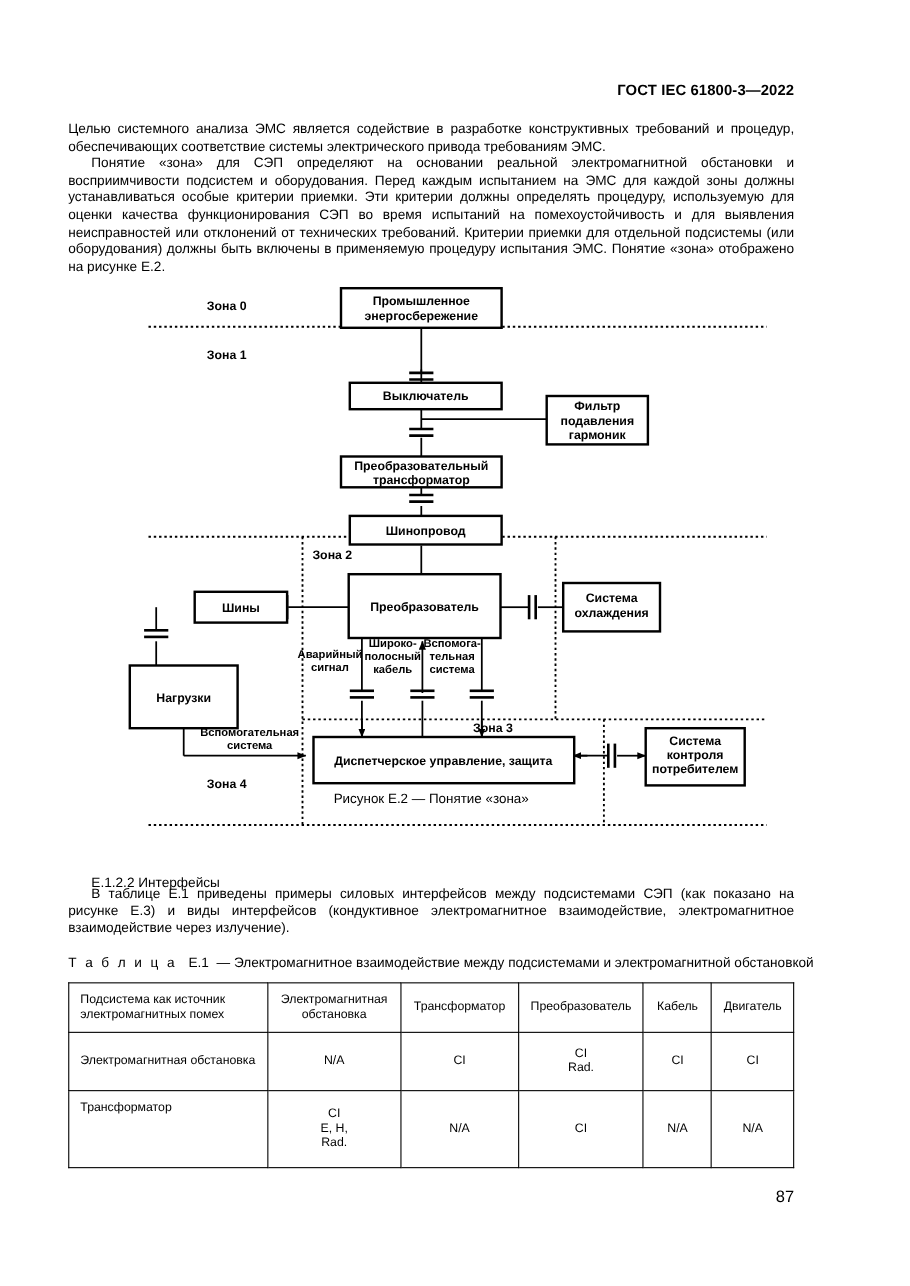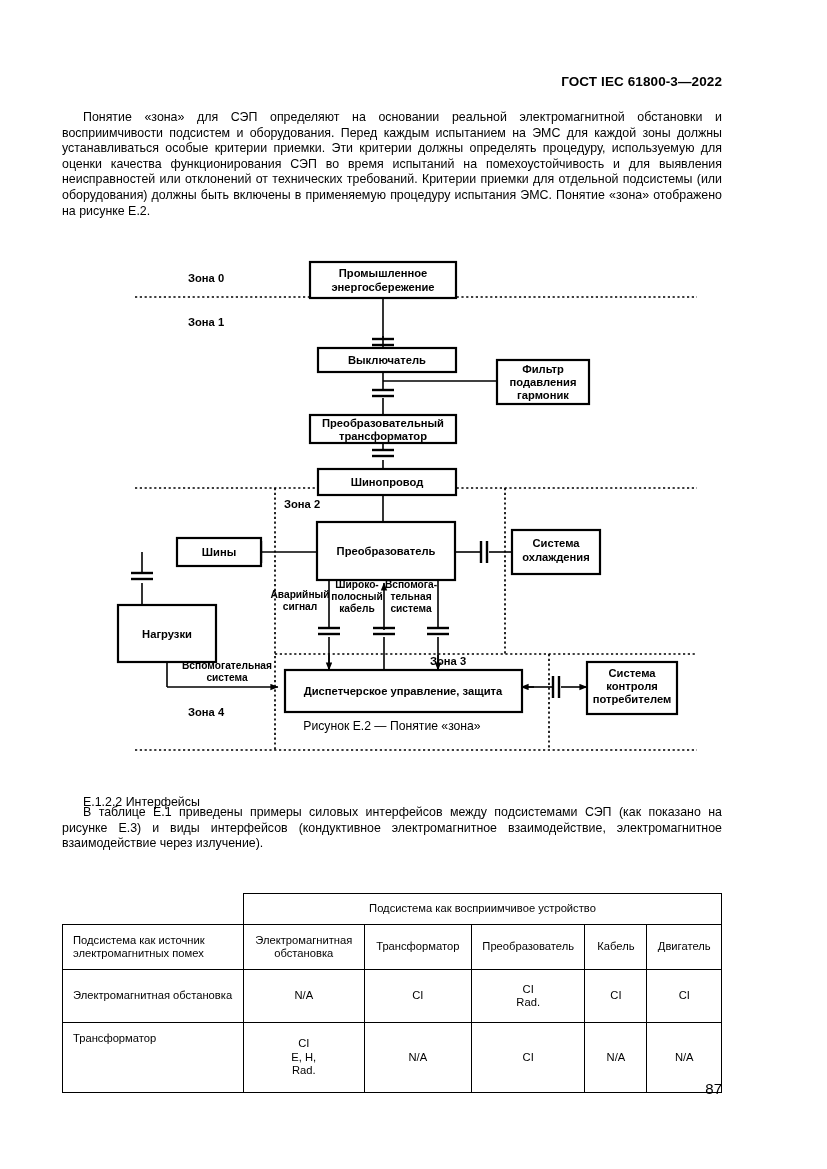--- a/index.html
+++ b/index.html
@@ -80,20 +80,21 @@
   .tbl tr.drow2 td{height:56px;}
 </style>
 </head>
 <body>
 
 <div class="page">
 
   <div class="doc-header">ГОСТ IEC 61800-3—2022</div>
 
   <div class="body-text" id="para-block-1">
+    <p>Целью системного анализа ЭМС является содействие в разработке конструктивных требований и процедур, обеспечивающих соответствие системы электрического привода требованиям ЭМС.</p>
     <p class="indent">Понятие «зона» для СЭП определяют на основании реальной электромагнитной обстановки и восприимчивости подсистем и оборудования. Перед каждым испытанием на ЭМС для каждой зоны должны устанавливаться особые критерии приемки. Эти критерии должны определять процедуру, используемую для оценки качества функционирования СЭП во время испытаний на помехоустойчивость и для выявления неисправностей или отклонений от технических требований. Критерии приемки для отдельной подсистемы (или оборудования) должны быть включены в применяемую процедуру испытания ЭМС. Понятие «зона» отображено на рисунке Е.2.</p>
   </div>
 
   <div class="figure">
     <svg width="827" height="510" viewBox="0 0 827 510" xmlns="http://www.w3.org/2000/svg">
       <defs>
         <marker id="arrow" markerWidth="9" markerHeight="9" refX="7.6" refY="3.2" orient="auto" markerUnits="userSpaceOnUse">
           <path d="M0,0 L8,3.2 L0,6.4 z" fill="#000"></path>
         </marker>
       </defs>
@@ -267,27 +268,28 @@
   </div>
 
   <div class="fig-caption">Рисунок Е.2 — Понятие «зона»</div>
 
   <div class="sub-head">Е.1.2.2 Интерфейсы</div>
 
   <div class="body-text" id="para-block-2">
     <p class="indent">В таблице Е.1 приведены примеры силовых интерфейсов между подсистемами СЭП (как показано на рисунке Е.3) и виды интерфейсов (кондуктивное электромагнитное взаимодействие, электромагнитное взаимодействие через излучение).</p>
   </div>
 
+  <div class="table-caption">
+    <span class="sp">Т а б л и ц а</span>
+    <span>&nbsp;&nbsp;</span><span>Е.1</span>
+    <span>&nbsp;</span><span>— Электромагнитное взаимодействие между подсистемами и электромагнитной обстановкой</span>
+  </div>
 
   <table class="tbl">
     <tbody>
-      <tr class="hrow1">
-        <td class="blank" style="width:196px;"></td>
-        <td colspan="5" class="hcenter">Подсистема как восприимчивое устройство</td>
-      </tr>
       <tr class="hrow2">
         <td class="leftcell" style="width:196px;">
           <div>Подсистема как источник</div>
           <div>электромагнитных помех</div>
         </td>
         <td style="width:118px;">
           <div>Электромагнитная</div>
           <div>обстановка</div>
         </td>
         <td style="width:105px;">Трансформатор</td>

